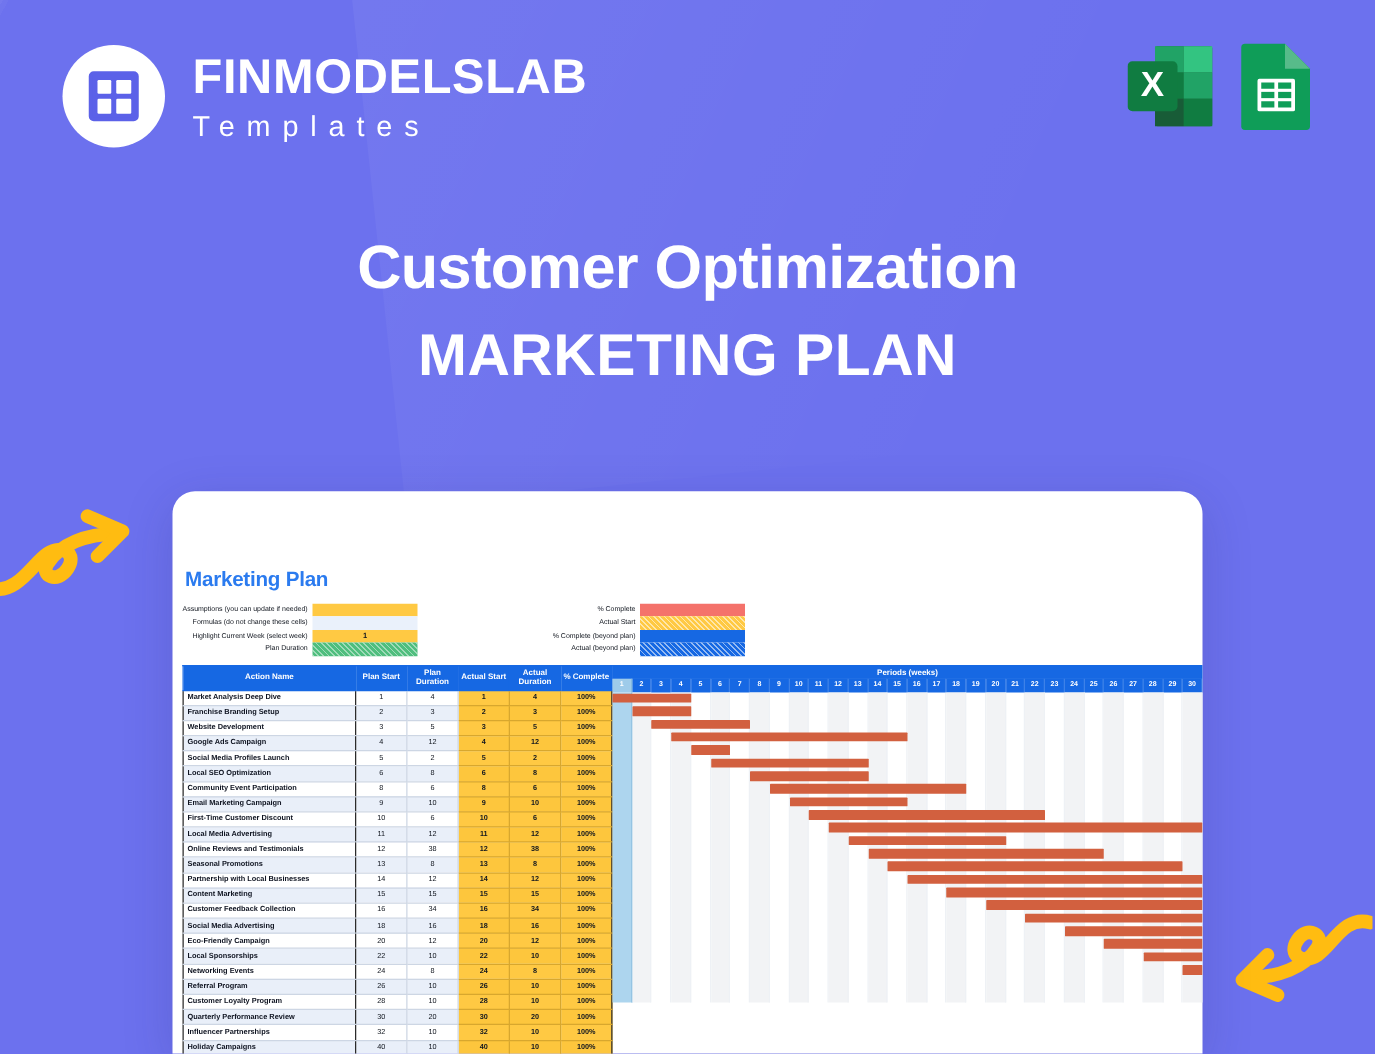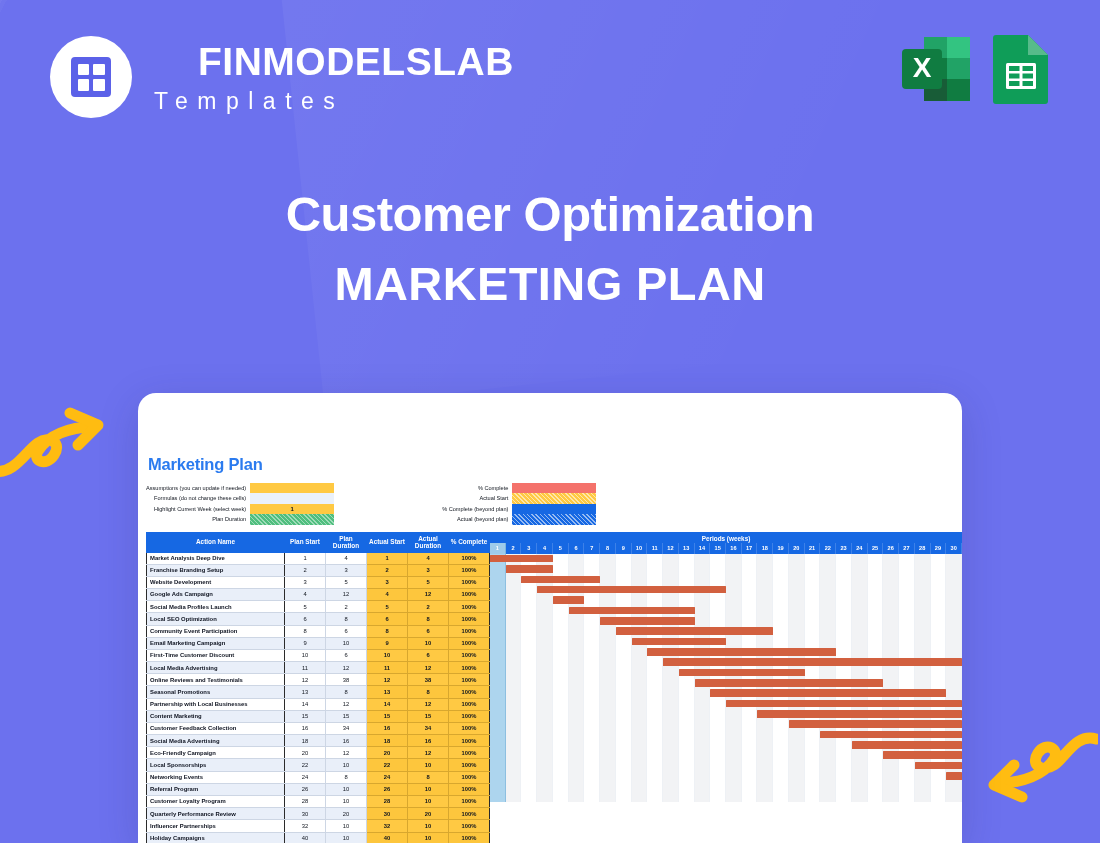--- a/index.html
+++ b/index.html
@@ -35,21 +35,21 @@
   }
   .logo-grid {
     width: 40px; height: 40px; border: 3.5px solid #5B61E8; border-radius: 4px;
     display: grid; grid-template-columns: 1fr 1fr; grid-template-rows: 1fr 1fr;
     gap: 3.5px; padding: 3.5px; background: #5B61E8;
   }
   .logo-grid span { background: #ffffff; border-radius: 1px; }
   .logo-text { margin-left: 22px; }
   .logo-title {
     color: #ffffff; font-size: 39px; font-weight: 800; letter-spacing: .5px;
-    line-height: 1; white-space: nowrap; margin-left: 44px;
+    line-height: 1; white-space: nowrap;
   }
   .logo-sub {
     color: #ffffff; font-size: 23px; font-weight: 400; letter-spacing: 9.5px;
     line-height: 1; margin-top: 9px; white-space: nowrap;
   }
 
   
   .app-icons { position: absolute; right: 42px; top: 33px; display: flex; gap: 20px; }
   .icon-box { width: 68px; height: 72px; position: relative; }
 

